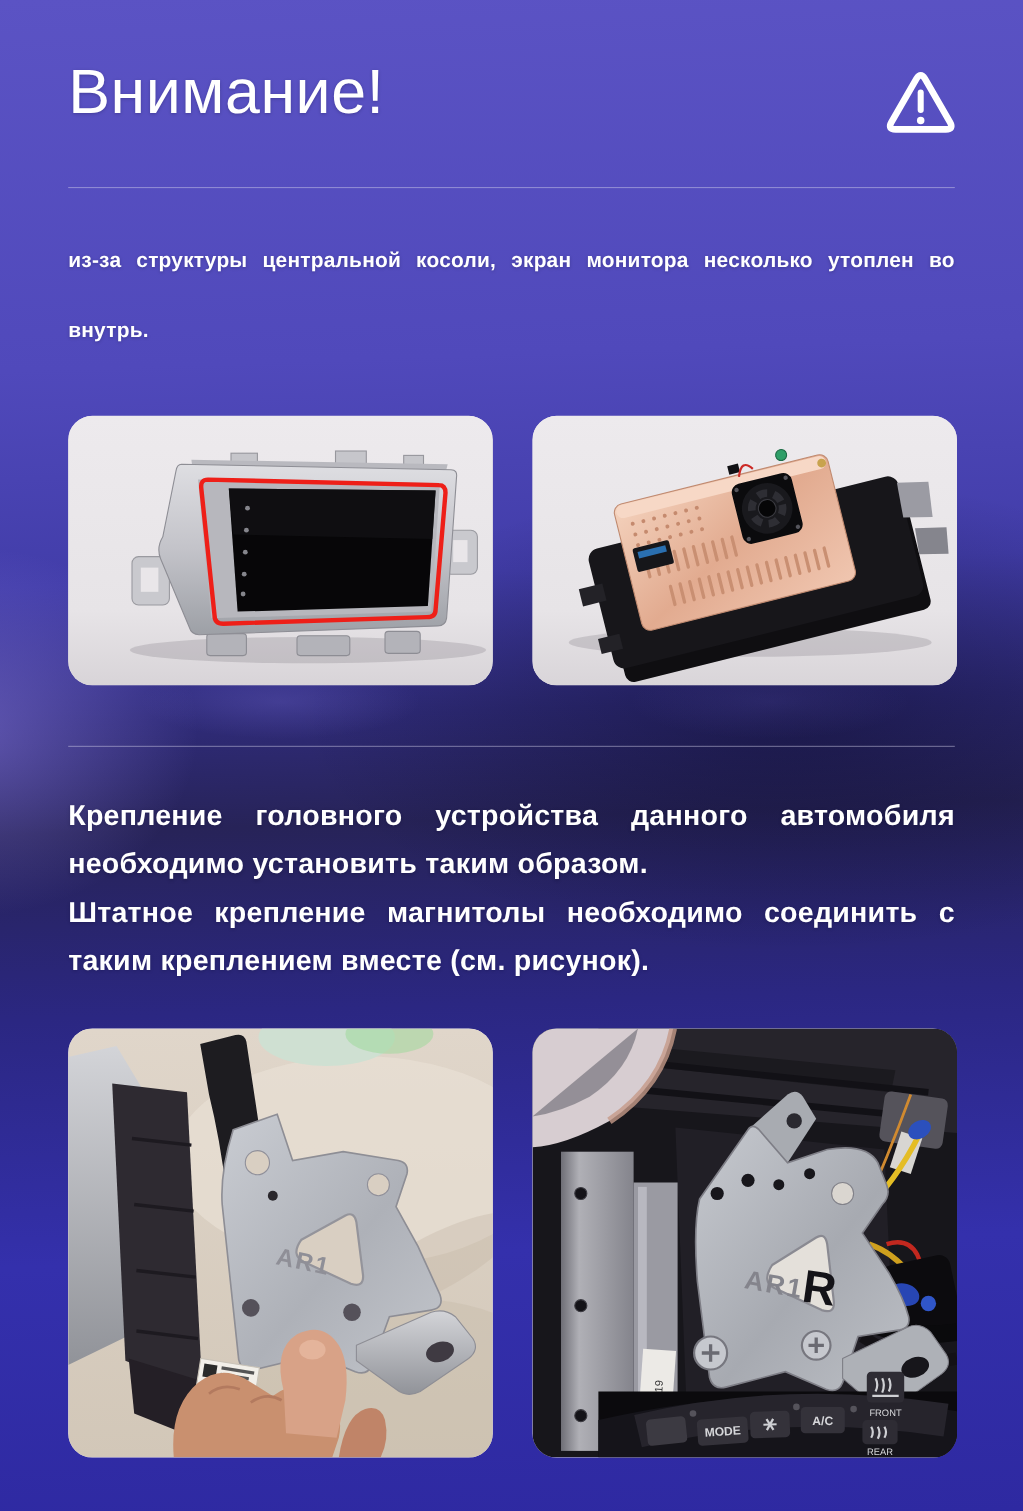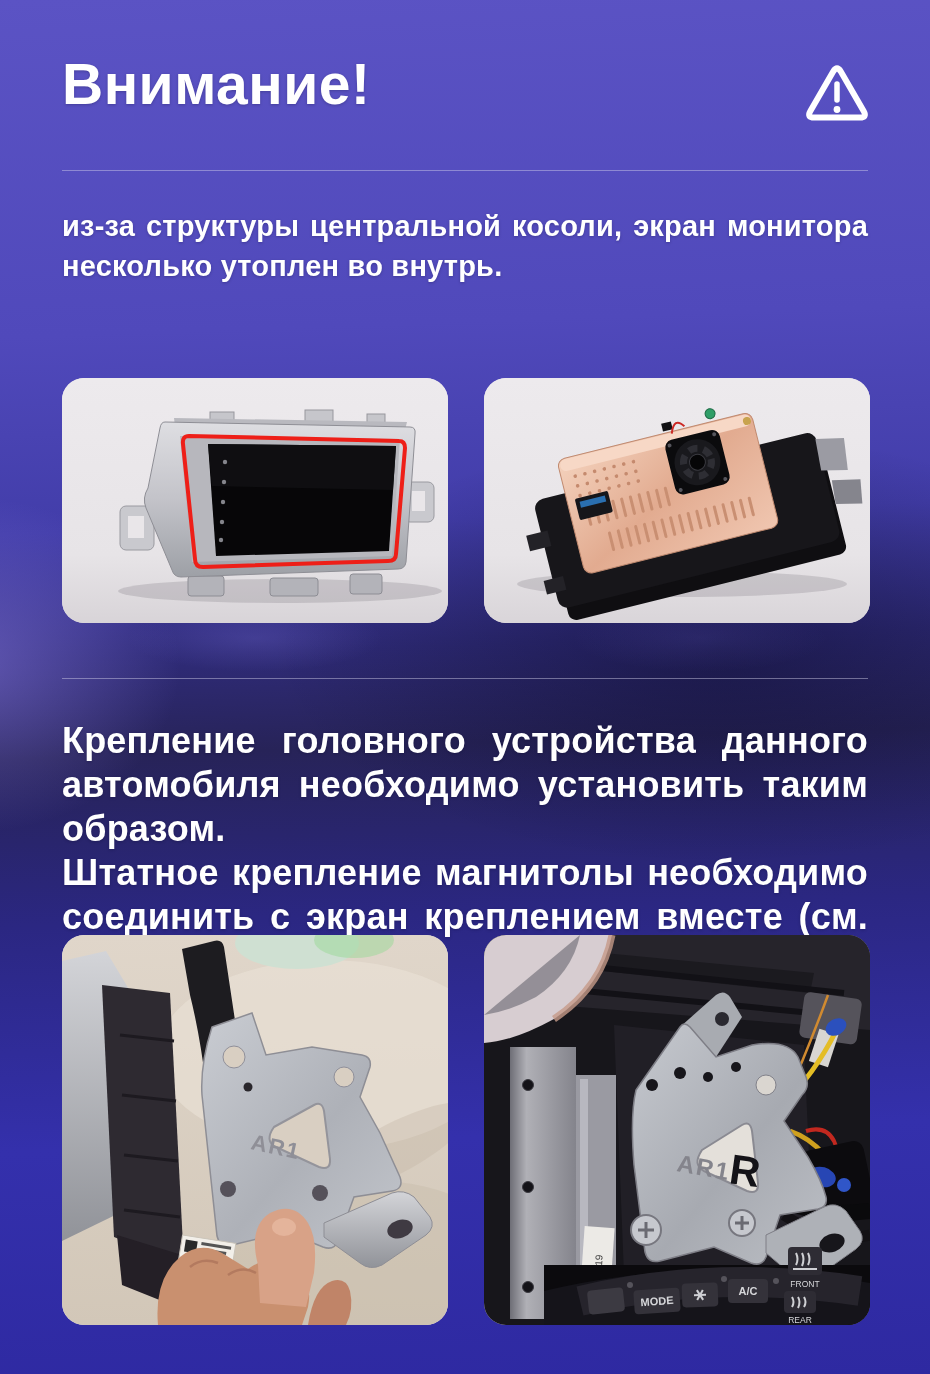--- a/index.html
+++ b/index.html
@@ -8,32 +8,32 @@
     font-family:"Liberation Sans",sans-serif;color:#fff;
     background:
       radial-gradient(ellipse 300px 240px at -30px 665px, rgba(143,128,232,0.50), rgba(143,128,232,0) 70%),
       radial-gradient(ellipse 170px 45px at 255px 638px, rgba(130,120,225,0.22), rgba(130,120,225,0) 75%),
       radial-gradient(ellipse 170px 45px at 700px 638px, rgba(110,100,210,0.15), rgba(110,100,210,0) 75%),
       radial-gradient(ellipse 620px 300px at 720px 650px, rgba(5,5,30,0.42), rgba(5,5,30,0) 72%),
       linear-gradient(178deg,#5b53c4 0%,#5049bb 24%,#423da9 38%,#2f2b78 47%,#272358 54%,#2b2782 66%,#3430ac 82%,#2e29a1 100%);
   }
   .page-title{
     position:absolute;left:62px;top:52px;margin:0;
-    font-size:57px;line-height:64px;font-weight:bold;letter-spacing:0.5px;
+    font-size:57px;line-height:64px;font-weight:normal;letter-spacing:0.5px;
     text-shadow:0 1px 3px rgba(10,10,40,0.25);
   }
   .warn-icon{position:absolute;left:804px;top:62px;width:66px;height:62px;}
   .divider{position:absolute;left:62px;width:806px;height:1px;background:rgba(213,211,235,0.45);}
   .d1{top:170px}
   .d2{top:678px}
   .text-block{position:absolute;left:62px;width:806px;font-weight:bold;letter-spacing:0.2px;
     text-shadow:0 1px 3px rgba(10,10,40,0.25);}
   .text-block p{margin:0;text-align:justify;text-align-last:left;}
-  .tb1{top:206px;font-size:29px;line-height:40px;}
-  .tb2{top:719px;font-size:36px;line-height:44px;}
+  .tb1{top:206px;font-size:19px;line-height:63px;}
+  .tb2{top:719px;font-size:26px;line-height:44px;}
   .photo{position:absolute;width:386px;margin:0;border-radius:22px;overflow:hidden;background:#e9e6e9;}
   .photo svg{display:block;width:100%;height:100%;}
   .ph1{left:62px;top:378px;height:245px;}
   .ph2{left:484px;top:378px;height:245px;}
   .ph3{left:62px;top:935px;height:390px;}
   .ph4{left:484px;top:935px;height:390px;}
   svg text{font-family:"Liberation Sans",sans-serif;}
 </style>
 </head>
 <body>
@@ -192,21 +192,21 @@
         <rect x="198" y="44" width="10" height="8" fill="#111114"></rect>
         <path d="M206,56 q6,-16 14,-4" stroke="#cc2a26" stroke-width="2" fill="none"></path>
       </g>
     </svg>
   </figure>
 
   <div class="divider d2"></div>
 
   <section class="text-block tb2">
     <p>Крепление головного устройства данного автомобиля необходимо установить таким образом.</p>
-    <p>Штатное крепление магнитолы необходимо соединить с экран креплением вместе (см. рисунок).</p>
+    <p>Штатное крепление магнитолы необходимо соединить с таким креплением вместе (см. рисунок).</p>
   </section>
 
   <figure class="photo ph3">
     <svg viewBox="0 0 386 390">
       <defs>
         <linearGradient id="p3bg" x1="0" y1="0" x2="0" y2="1">
           <stop offset="0" stop-color="#e0d6ca"></stop>
             <stop offset="1" stop-color="#d2c7b8"></stop>
         </linearGradient>
         <linearGradient id="p3sil" x1="0" y1="0" x2="0" y2="1">

